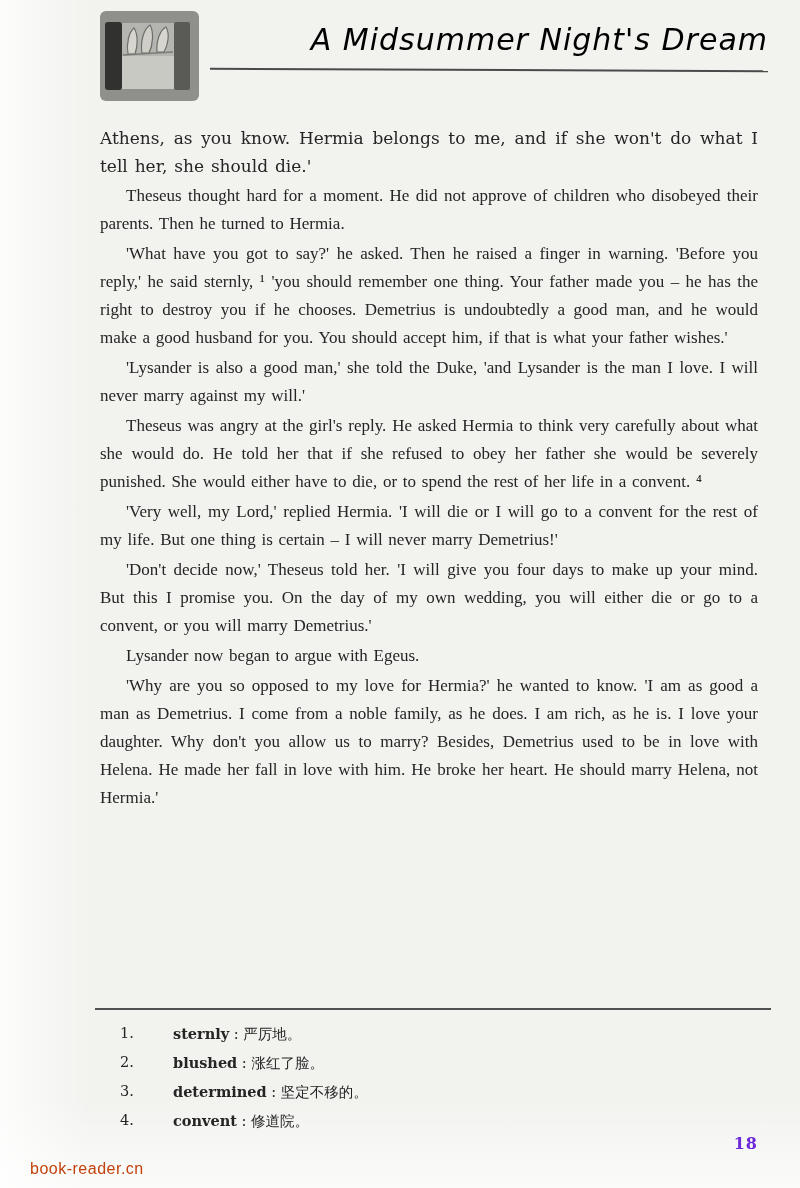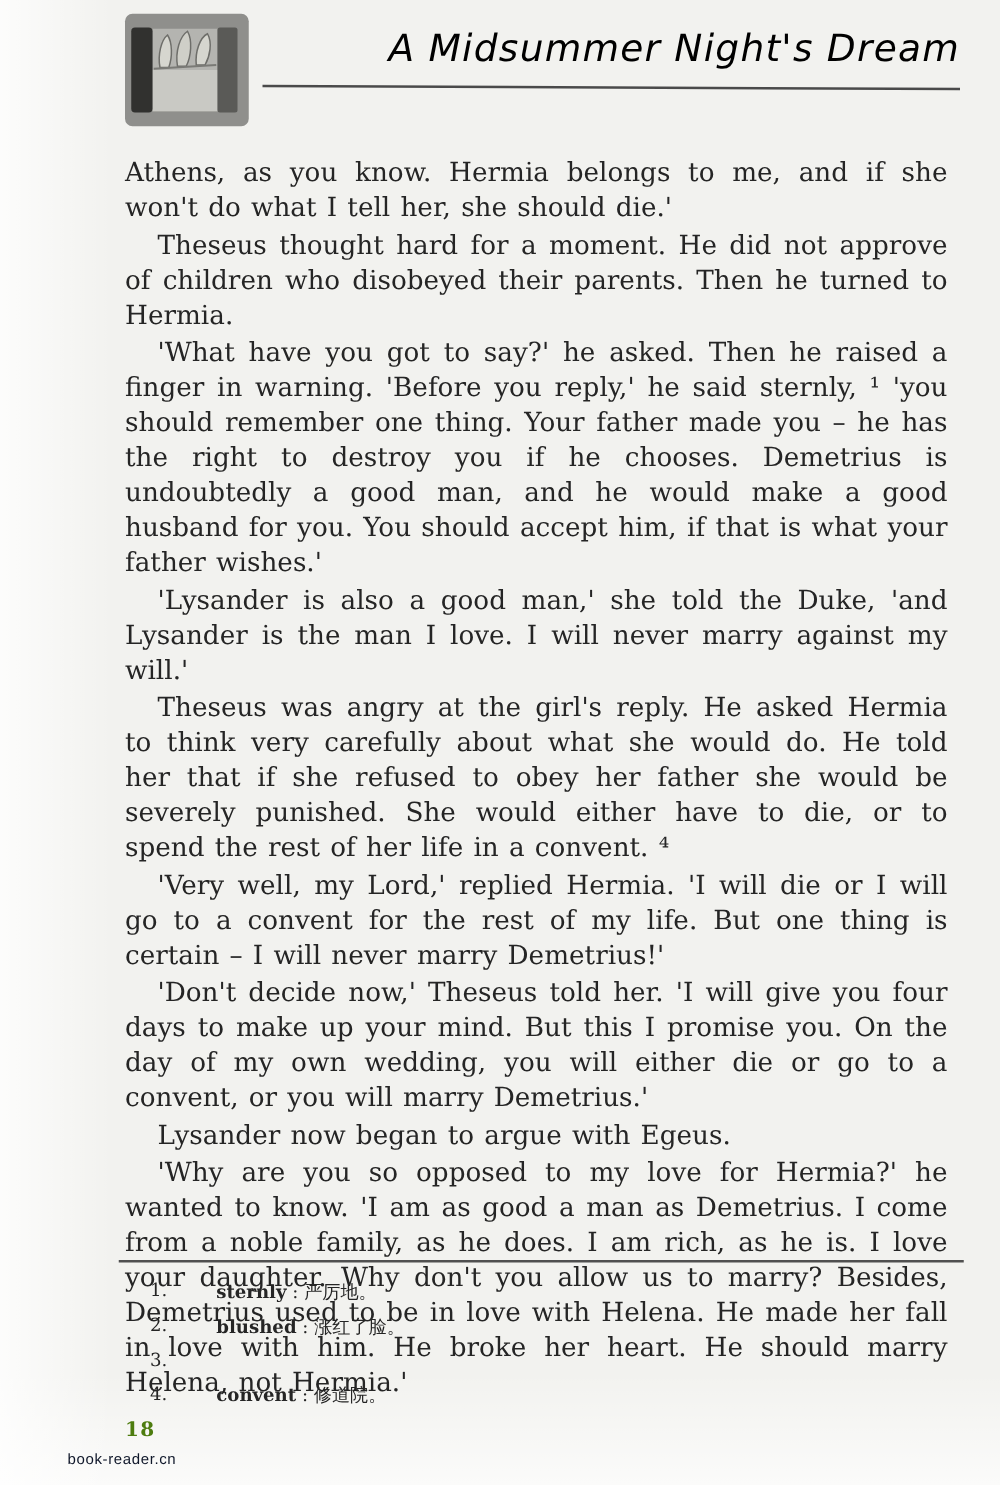--- a/index.html
+++ b/index.html
@@ -32,58 +32,57 @@
   }
   .title-rule {
     position: absolute; left: 210px; top: 69px; width: 558px; height: 2px;
     background: #4a4a4a;
     transform: rotate(0.25deg);
   }
 
   
   .body-text {
     position: absolute; left: 100px; top: 124px; width: 658px;
-    font-size: 21px;
+    font-size: 17px;
     line-height: 28px;
     text-align: justify;
     word-spacing: 1.5px;
   }
   .body-text p { margin: 0 0 2px 0; }
-  .body-text p.indent { text-indent: 26px; }
+  .body-text p.indent { text-indent: 26px; font-family: Liberation Serif, serif; }
 
   
   .footnote-rule {
     position: absolute; left: 95px; top: 1008px; width: 676px; height: 2px;
     background: #505050;
   }
   .footnotes {
     position: absolute; left: 120px; top: 1024px; width: 600px;
     font-size: 14.5px;
     line-height: 19px;
   }
   .footnote { display: flex; margin-bottom: 8px; }
   .fn-number { width: 26px; flex: 0 0 26px; }
   .fn-term { font-weight: bold; padding-left: 27px; }
-  .fn-def { font-family: Liberation Serif, serif; }
+  .fn-def { font-family: Liberation Mono, monospace; }
 
   
   .page-number {
     position: absolute; left: 100px; top: 1134px; width: 658px;
-    text-align: left;
+    text-align: right;
     font-size: 16px; font-weight: bold;
     letter-spacing: 1px;
-    color: #4d7c0f;
+    color: #6d28d9;
   }
   .watermark {
     position: absolute; left: 30px; top: 1160px;
     font-family: "Liberation Sans", sans-serif;
-    font-size: 12px;
-    color: #0f172a;
+    font-size: 16px;
+    color: #c2410c;
     letter-spacing: 0.5px;
-    margin-left: 24px;
   }
 </style>
 </head>
 <body>
 
 <div class="ornament">
   <svg width="110" height="96" viewBox="0 0 110 96" xmlns="http://www.w3.org/2000/svg">
     <rect x="5" y="3" width="99" height="90" rx="6" fill="#8f8f8c"></rect>
     <rect x="27" y="15" width="52" height="66" fill="#b4b4b0"></rect>
     <rect x="27" y="48" width="52" height="33" fill="#c9c9c4"></rect>
@@ -116,20 +115,21 @@
   <div class="footnote">
     <span class="fn-number">1.</span>
     <span><b class="fn-term">sternly</b><span> : </span><span class="fn-def">严厉地。</span></span>
   </div>
   <div class="footnote">
     <span class="fn-number">2.</span>
     <span><b class="fn-term">blushed</b><span> : </span><span class="fn-def">涨红了脸。</span></span>
   </div>
   <div class="footnote">
     <span class="fn-number">3.</span>
+    <span><b class="fn-term">determined</b><span> : </span><span class="fn-def">坚定不移的。</span></span>
   </div>
   <div class="footnote">
     <span class="fn-number">4.</span>
     <span><b class="fn-term">convent</b><span> : </span><span class="fn-def">修道院。</span></span>
   </div>
 </div>
 
 <div class="page-number">18</div>
 <div class="watermark">book-reader.cn</div>
 

